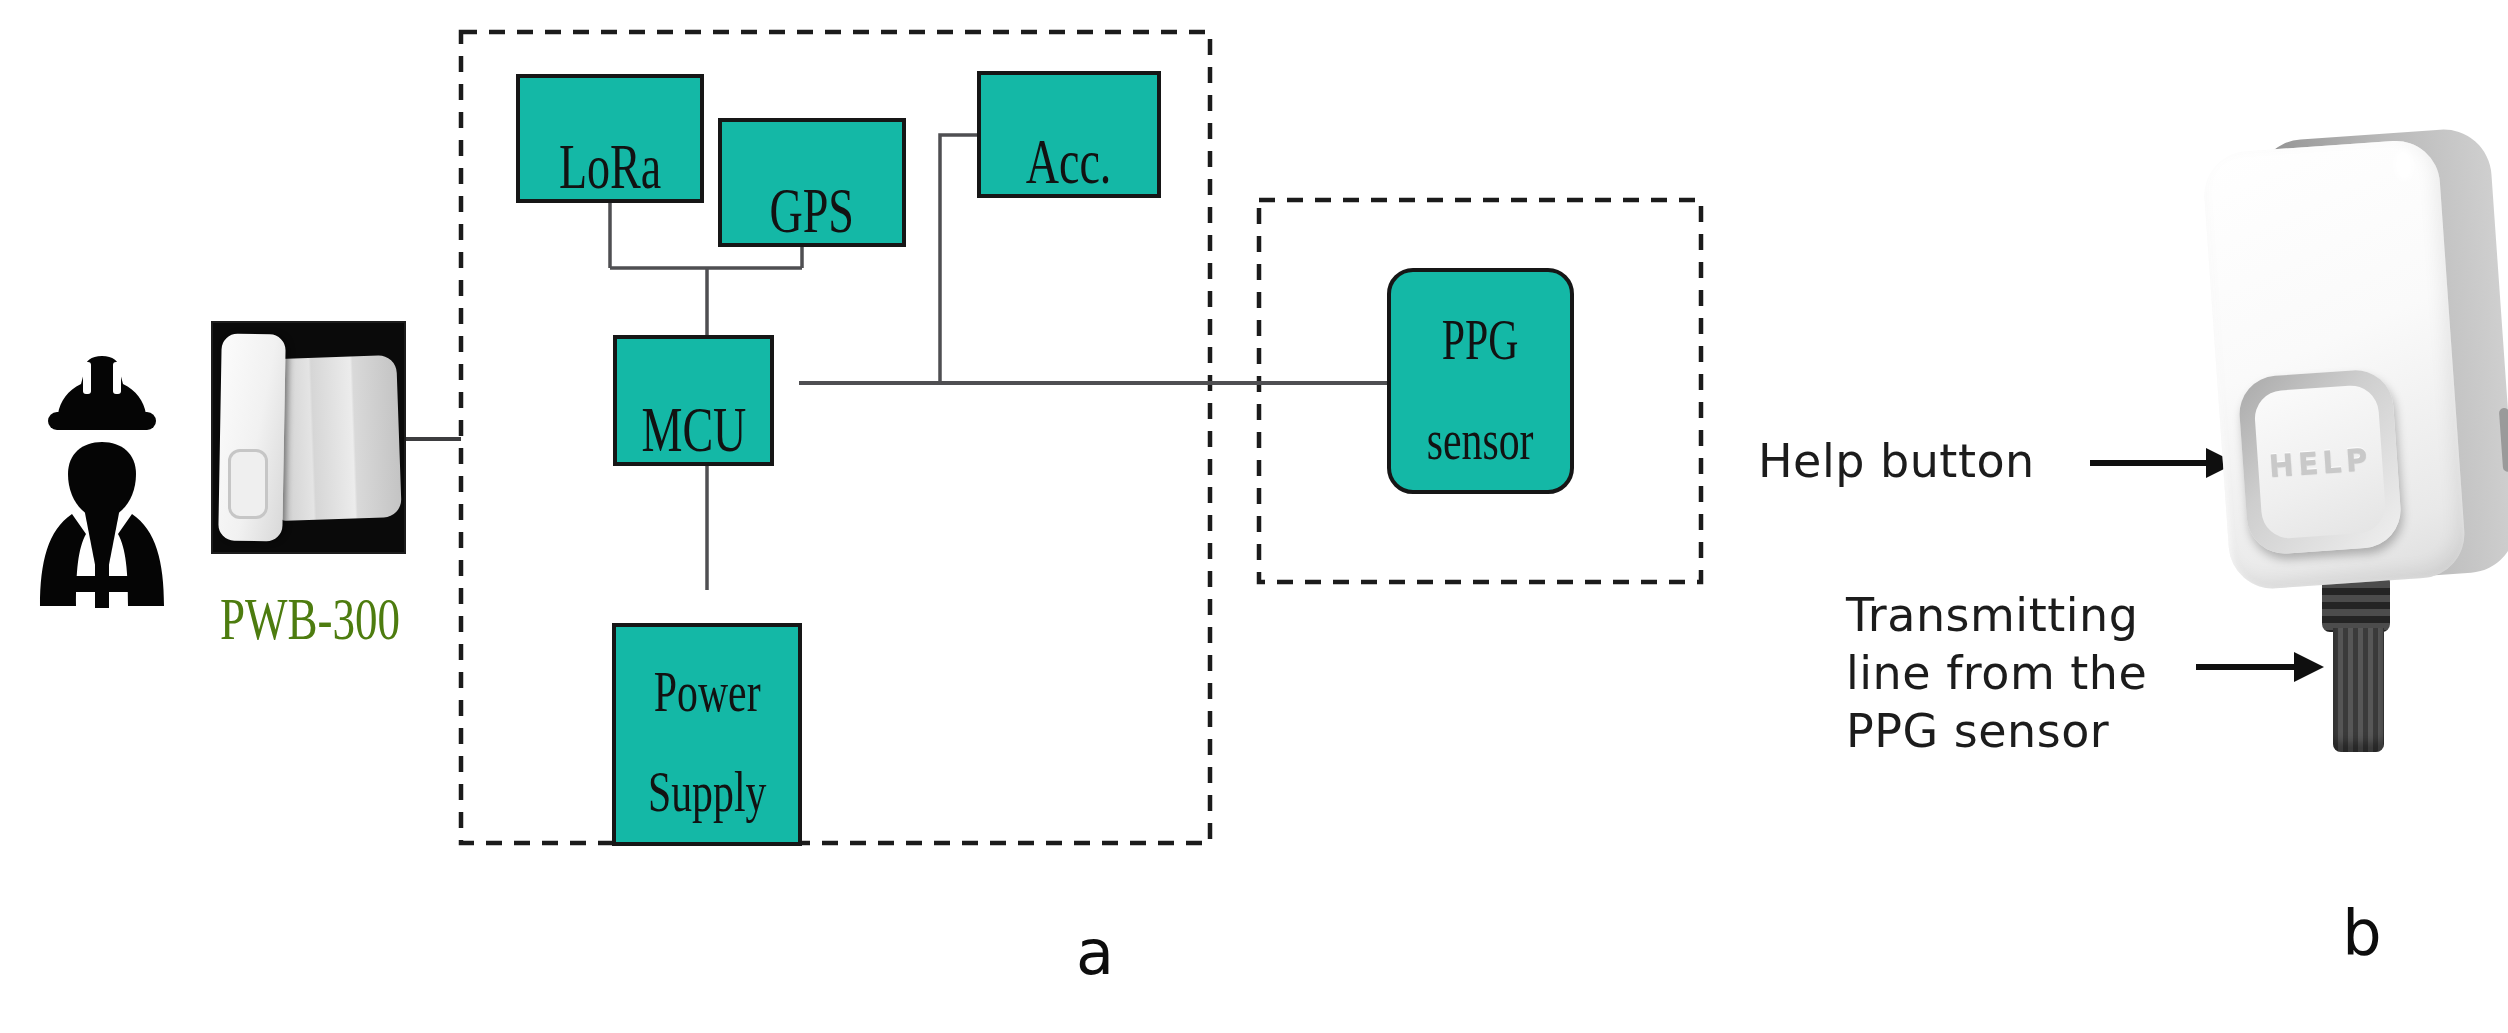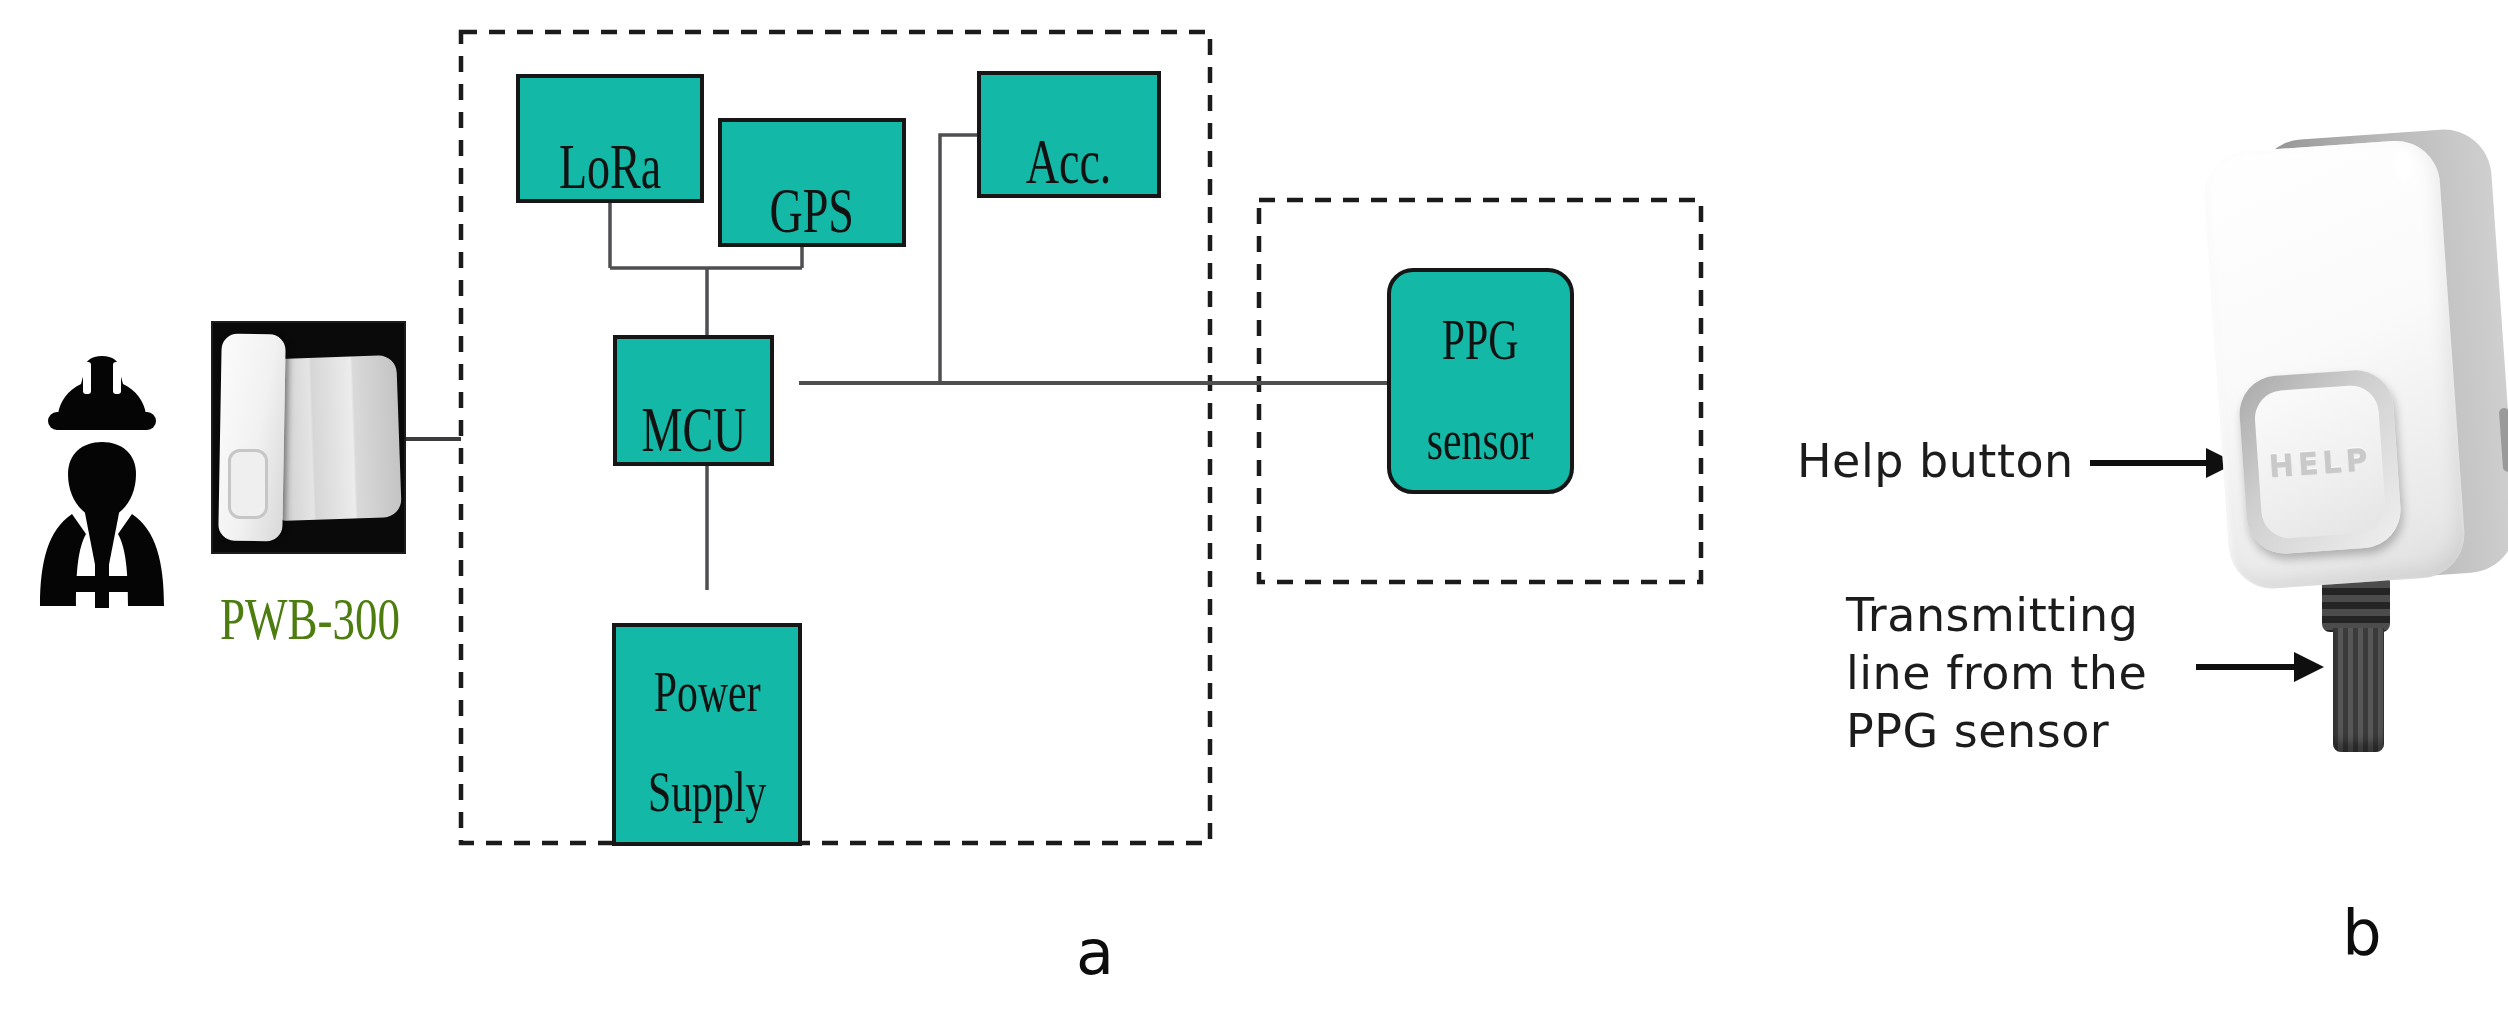--- a/index.html
+++ b/index.html
@@ -57,21 +57,21 @@
     font-family:"DejaVu Sans","Liberation Sans",sans-serif;font-size:62px;color:#0d0d0d;
   }
   #caption-a{left:1035px;top:916px;}
   #caption-b{left:2302px;top:896px;}
 
   
   .ann{
     position:absolute;font-family:"DejaVu Sans","Liberation Sans",sans-serif;
     color:#1c1c1c;font-size:46px;line-height:58px;letter-spacing:0.5px;
   }
-  #help-label{left:1758px;top:434px;line-height:54px;margin-left:39px;}
+  #help-label{left:1758px;top:434px;line-height:54px;}
   #transmit-label{left:1846px;top:586px;}
 
   
   #device-b{position:absolute;left:2206px;top:128px;width:300px;height:640px;}
   #device-b .stub{
     position:absolute;left:116px;top:446px;width:68px;height:58px;border-radius:8px;
     background:repeating-linear-gradient(180deg,#242424 0 7px,#4c4c4c 7px 14px);
   }
   #device-b .ribbon{
     position:absolute;left:127px;top:500px;width:51px;height:124px;border-radius:0 0 8px 8px;

